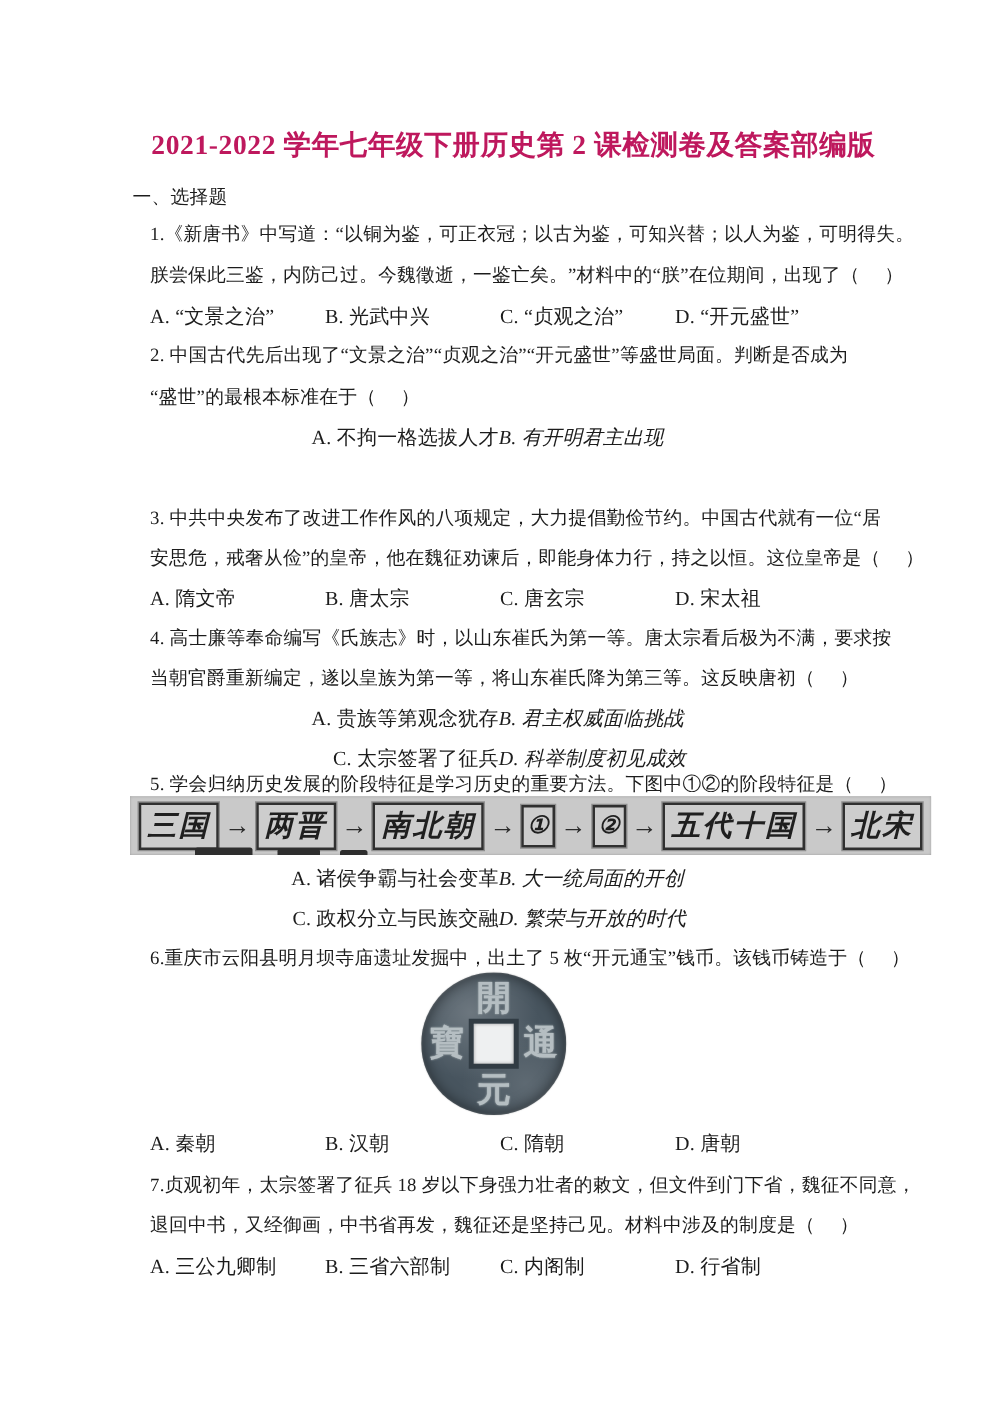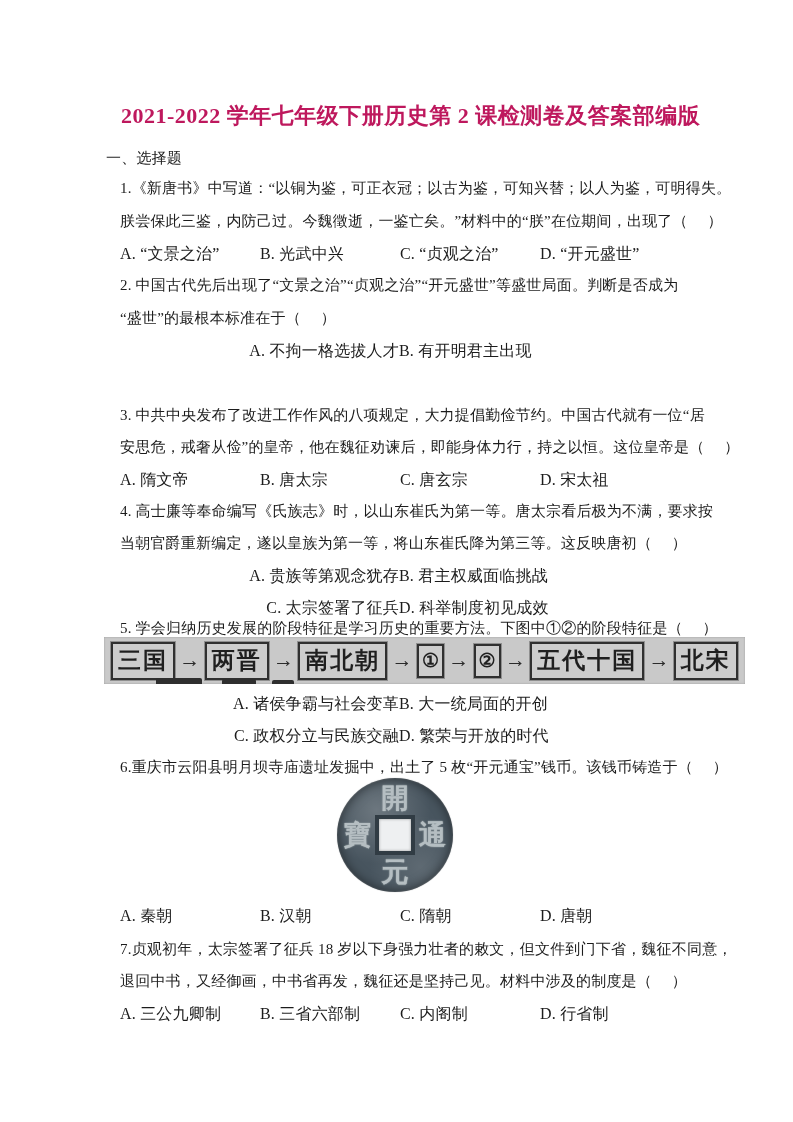--- a/index.html
+++ b/index.html
@@ -36,34 +36,35 @@
     left: 120px;
     display: flex;
     font-size: 16px;
     line-height: 19px;
     white-space: pre;
     letter-spacing: 0.2px;
   }
   .cols4 .opt { width: 140px; }
   .cols4 .opt:last-child { width: auto; }
   .cols2 .opt { width: 279px; text-align: right; }
-  .cols2 .opt:last-child { width: auto; }
+  .cols2 .opt:last-child { width: auto; font-style: italic; }
 
   
   .timeline {
     position: absolute;
     top: 637px; left: 104px;
     width: 641px; height: 47px;
     background: #c9c9c9;
     display: flex;
     align-items: center;
     justify-content: space-between;
     padding: 0 7px;
     box-sizing: border-box;
     box-shadow: inset 0 0 2px rgba(0,0,0,.25);
+    font-style: italic;
   }
   .tbox {
     border: 2px solid #303030;
     box-shadow: 0 0 0 1px #8f8f8f;
     background: #cdcdcd;
     color: #1f1f1f;
     font-weight: 700;
     font-size: 23px;
     line-height: 1;
     padding: 5px 5px 6px 5px;

